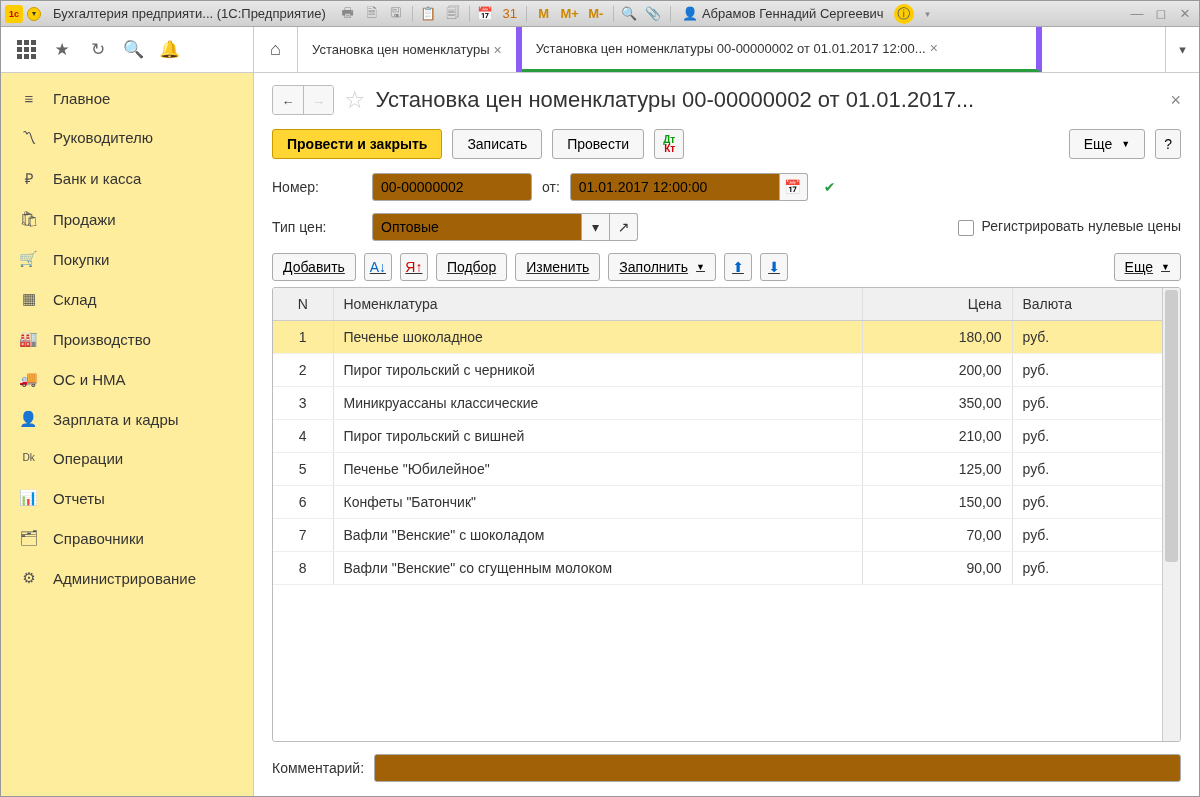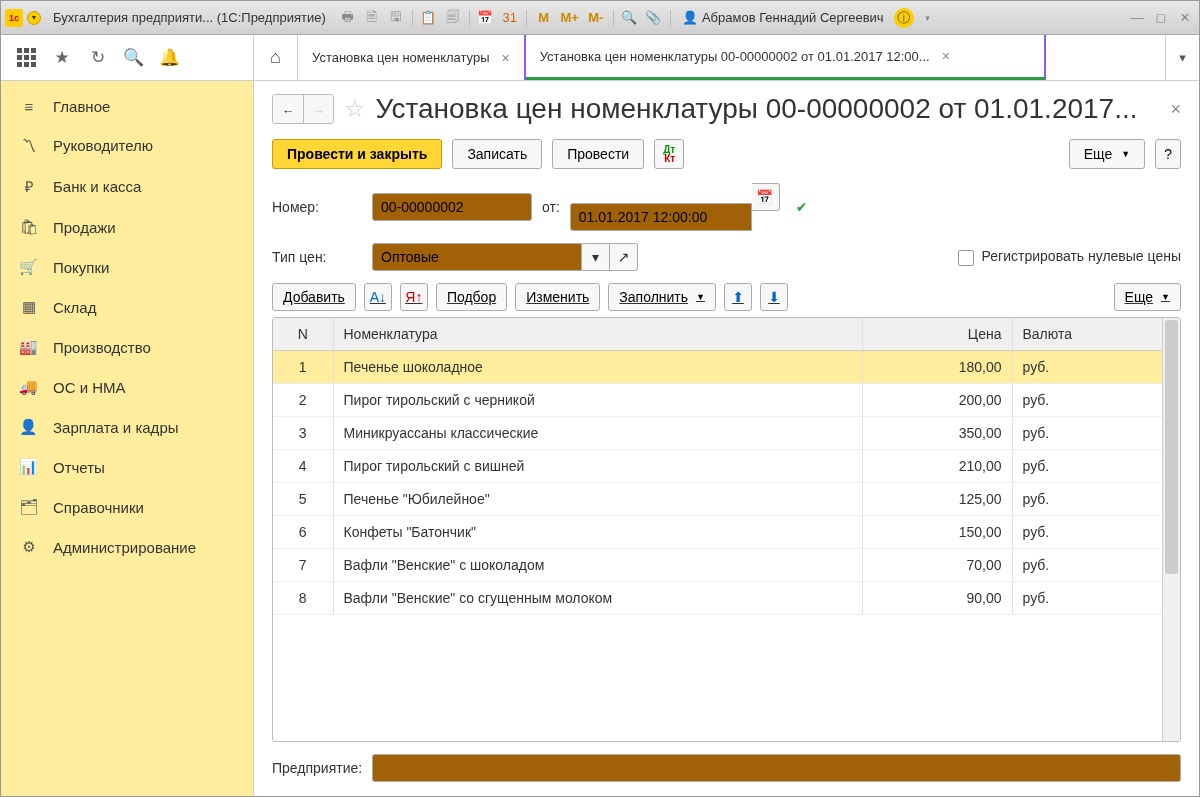--- a/index.html
+++ b/index.html
@@ -1,59 +1,59 @@
 <!DOCTYPE html>
 <html><head>
 <meta charset="utf-8">
 <style>
 * { box-sizing: border-box; margin: 0; padding: 0; }
 body { font-family: Arial, sans-serif; font-size: 13px; background: #fff; color: #333; }
 
 
 .window { width: 1200px; height: 797px; border: 1px solid #999; display: flex; flex-direction: column; background: #fff; position: relative; }
-.titlebar { height: 34px; background: linear-gradient(#e8e8e8, #d0d0d0); display: flex; align-items: center; padding: 0 4px; border-bottom: 1px solid #aaa; gap: 4px; }
+.titlebar { height: 26px; background: linear-gradient(#e8e8e8, #d0d0d0); display: flex; align-items: center; padding: 0 4px; border-bottom: 1px solid #aaa; gap: 4px; }
 .titlebar .logo { width: 18px; height: 18px; background: #ffcc00; border-radius: 3px; display:flex;align-items:center;justify-content:center;font-size:9px;font-weight:bold;color:#c00; }
 .titlebar .dd { width:14px;height:14px;background:#ffcc00;border-radius:50%;display:flex;align-items:center;justify-content:center;font-size:8px;border:1px solid #cc9900;}
 .titlebar .title-text { margin: 0 8px; color:#333; }
 .titlebar .tb-icon { width: 20px; height: 20px; display:flex;align-items:center;justify-content:center;color:#888;cursor:pointer;font-size:13px;border-radius:2px;}
 .titlebar .user { display:flex;align-items:center;gap:3px;color:#333;padding:0 6px;}
 .titlebar .spacer{flex:1;}
 .titlebar .sep{width:1px;height:16px;background:#bbb;margin:0 2px;}
 .titlebar .m-btn{font-weight:bold;color:#cc8800;width:22px;text-align:center;}
 
 
 .toolbar2 { height: 46px; display:flex;align-items:center;border-bottom:1px solid #ccc;}
 .toolbar2-left{width:253px;height:100%;display:flex;align-items:center;gap:14px;padding:0 14px;border-right:1px solid #ccc;}
 .toolbar2-left .tb2-icon{width:22px;height:22px;display:flex;align-items:center;justify-content:center;font-size:17px;color:#666;cursor:pointer;}
 .grid-icon{display:grid;grid-template-columns:repeat(3,5px);grid-gap:2px;}
 .grid-icon span{width:5px;height:5px;background:#555;}
 .toolbar2-right{flex:1;display:flex;align-items:stretch;height:100%;}
 .home-btn{width:44px;display:flex;align-items:center;justify-content:center;font-size:18px;color:#555;cursor:pointer;border-right:1px solid #ccc;}
 .tabs{flex:1;display:flex;align-items:stretch;}
-.tab{padding:0 14px;display:flex;align-items:center;gap:12px;border-right:2px solid #8b5cf6;cursor:pointer;position:relative;max-width:520px;}
+.tab{padding:0 14px;display:flex;align-items:center;gap:4px;border-right:6px solid #8b5cf6;cursor:pointer;position:relative;max-width:520px;}
 .tab.active{border-bottom:3px solid #2a9d3f;}
 .tab .tab-x{color:#888;font-size:14px;}
 .more-btn{width:34px;display:flex;align-items:center;justify-content:center;border-left:1px solid #ccc;cursor:pointer;color:#555;}
 
 
 .body{flex:1;display:flex;overflow:hidden;}
 
 
 .sidebar{width:253px;background:#ffed9e;border-right:1px solid #ccc;padding:6px 0;overflow-y:auto;}
 .side-item{display:flex;align-items:center;gap:14px;padding:11px 18px;cursor:pointer;color:#333;font-size:15px;}
 .side-item .si-icon{width:20px;text-align:center;color:#555;font-size:15px;}
 
 
 .main{flex:1;display:flex;flex-direction:column;padding:12px 18px 14px 18px;overflow:hidden;}
 .doc-header{display:flex;align-items:center;gap:10px;margin-bottom:14px;}
 .nav-btns{display:flex;border:1px solid #bbb;border-radius:3px;overflow:hidden;}
 .nav-btn{width:30px;height:28px;display:flex;align-items:center;justify-content:center;cursor:pointer;background:#f7f7f7;}
 .nav-btn + .nav-btn{border-left:1px solid #bbb;}
 .star-icon{font-size:24px;color:#ccc;cursor:pointer;}
-.doc-title{font-size:28px;flex:1;white-space:nowrap;overflow:hidden;text-overflow:ellipsis;}
+.doc-title{font-size:22px;flex:1;white-space:nowrap;overflow:hidden;text-overflow:ellipsis;}
 .doc-close{font-size:18px;color:#888;cursor:pointer;}
 
 .action-row{display:flex;align-items:center;gap:10px;margin-bottom:14px;}
 .btn{height:30px;padding:0 14px;border:1px solid #aaa;border-radius:3px;background:#f7f7f7;cursor:pointer;display:flex;align-items:center;gap:6px;font-size:14px;text-align:right;}
 .btn.primary{background:#ffd633;border-color:#cc9900;font-weight:bold;}
 .btn.icon-only{padding:0 8px;}
 .action-row .flex-sp{flex:1;}
 
 .form-row{display:flex;align-items:center;gap:10px;margin-bottom:12px;font-size:14px;}
 .form-row label{min-width:90px;}
@@ -195,20 +195,24 @@
           <span class="si-icon">🏭</span>
           <span>Производство</span>
         </div>
       <div class="side-item">
           <span class="si-icon">🚚</span>
           <span>ОС и НМА</span>
         </div>
       <div class="side-item">
           <span class="si-icon">👤</span>
           <span>Зарплата и кадры</span>
+        </div>
+      <div class="side-item">
+          <span class="si-icon">ᴰᵏ</span>
+          <span>Операции</span>
         </div>
       <div class="side-item">
           <span class="si-icon">📊</span>
           <span>Отчеты</span>
         </div>
       <div class="side-item">
           <span class="si-icon">🗂</span>
           <span>Справочники</span>
         </div>
       <div class="side-item">
@@ -242,21 +246,21 @@
             <span class="caret">▼</span>
           </button>
         <button class="btn icon-only">?</button>
       </div>
 
       <div class="form-row">
         <label>Номер:</label>
         <input class="input" style="width: 160px;" value="00-00000002">
         <label style="min-width:auto;">от:</label>
         <div class="input-group">
-          <input class="input" style="width: 182px; margin-top: 20px;" value="01.01.2017 12:00:00">
+          <input class="input" style="width: 210px;" value="01.01.2017 12:00:00">
           <div class="ig-btn">📅</div>
         </div>
         <div style="color:#2a9d3f;margin-left:6px;">✔</div>
       </div>
 
       <div class="form-row">
         <label>Тип цен:</label>
         <div class="input-group">
           <input class="input" style="width: 210px;" value="Оптовые">
           <div class="ig-btn">▾</div>
@@ -350,19 +354,19 @@
                 </tr>
               </tbody>
           </table>
         </div>
         <div class="vscroll">
             <div class="vscroll-thumb"></div>
           </div>
       </div>
 
       <div class="comment-row">
-        <label>Предприятие:</label>
+        <label>Комментарий:</label>
         <input class="input" style="flex: 1 1 0%;" value="">
       </div>
 
     </div>
   </div>
 </div>
 
 </body></html>

